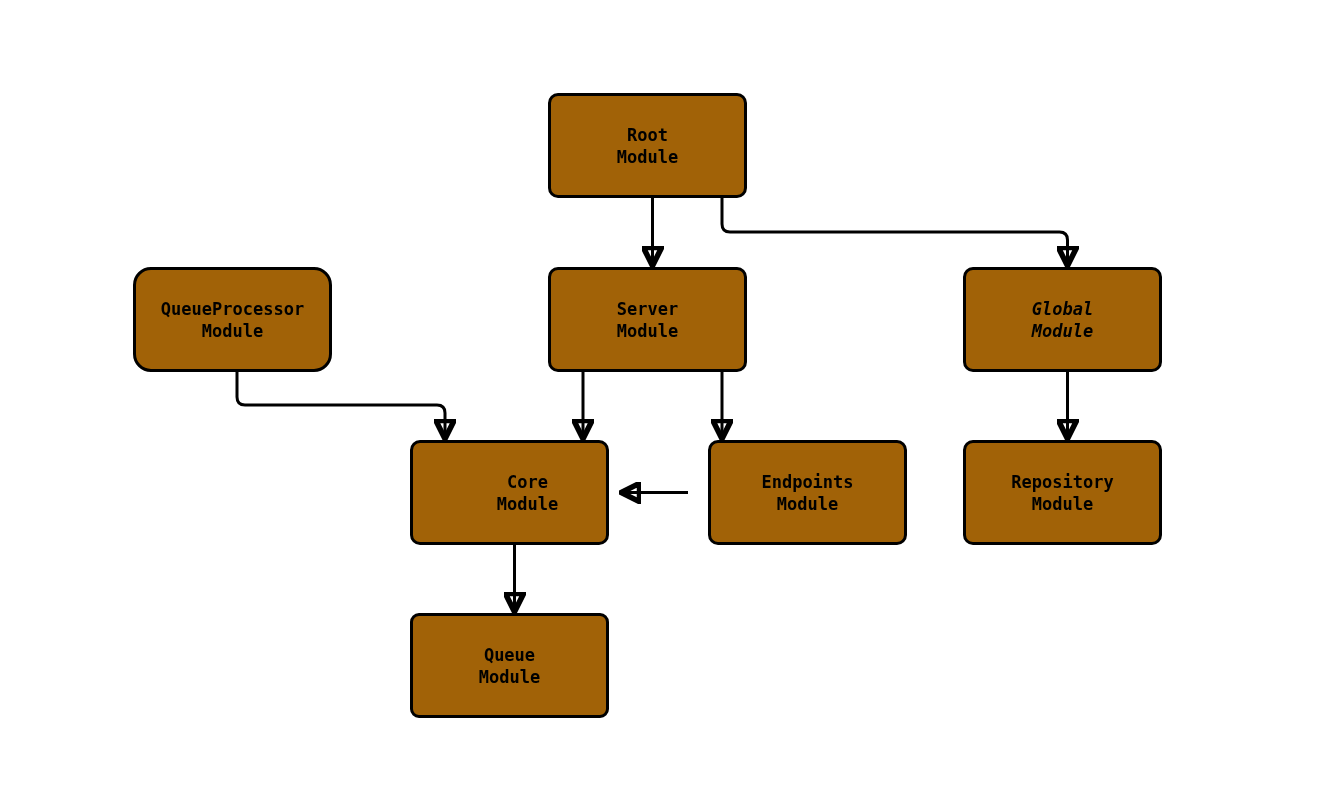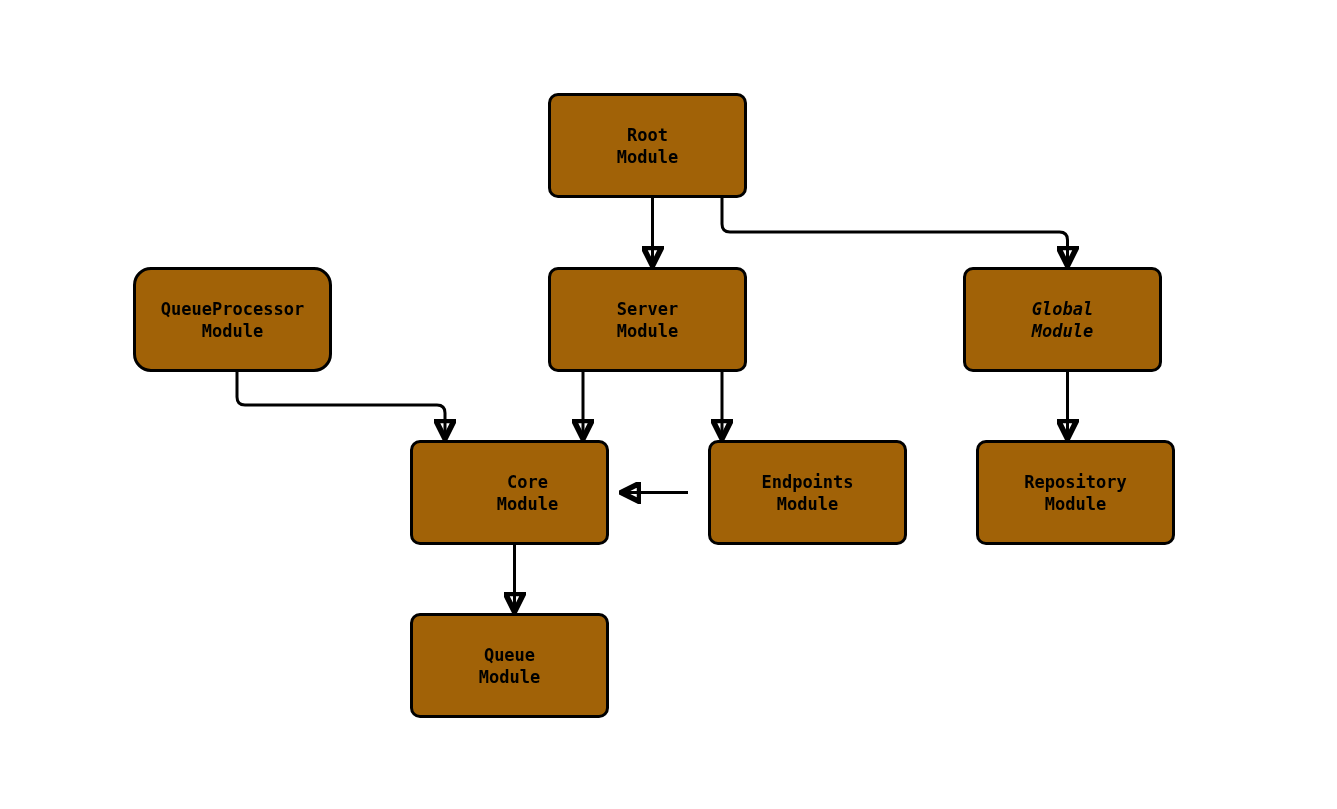--- a/index.html
+++ b/index.html
@@ -47,22 +47,22 @@
     color: #000000;
     white-space: pre-line;
   }
   
   .node-root          { left: 548px; top:  93px; }
   .node-queueprocessor{ left: 133px; top: 267px; border-radius: 18px; }
   .node-server        { left: 548px; top: 267px; text-align: right; }
   .node-global        { left: 963px; top: 267px; font-style: italic; }
   .node-core          { left: 410px; top: 440px; padding-left: 36px; }
   .node-endpoints     { left: 688px; top: 440px; margin-left: 20px; }
-  .node-repository    { left: 963px; top: 440px; margin-left: 13px; }
-  .node-queue         { left: 410px; top: 613px; }
+  .node-repository    { left: 963px; top: 440px; }
+  .node-queue         { left: 410px; top: 613px; border-radius: 9px; }
 </style>
 </head>
 <body>
 
 <div class="canvas">
 
   <svg class="edges" width="1337" height="809" viewBox="0 0 1337 809" xmlns="http://www.w3.org/2000/svg">
     <defs>
       <marker id="arrow" markerUnits="userSpaceOnUse" markerWidth="22" markerHeight="22" viewBox="0 0 12 12" refX="10" refY="6" orient="auto">
         <path d="M1 1 L11 6 L1 11 Z" fill="#000000" stroke="none"></path>

